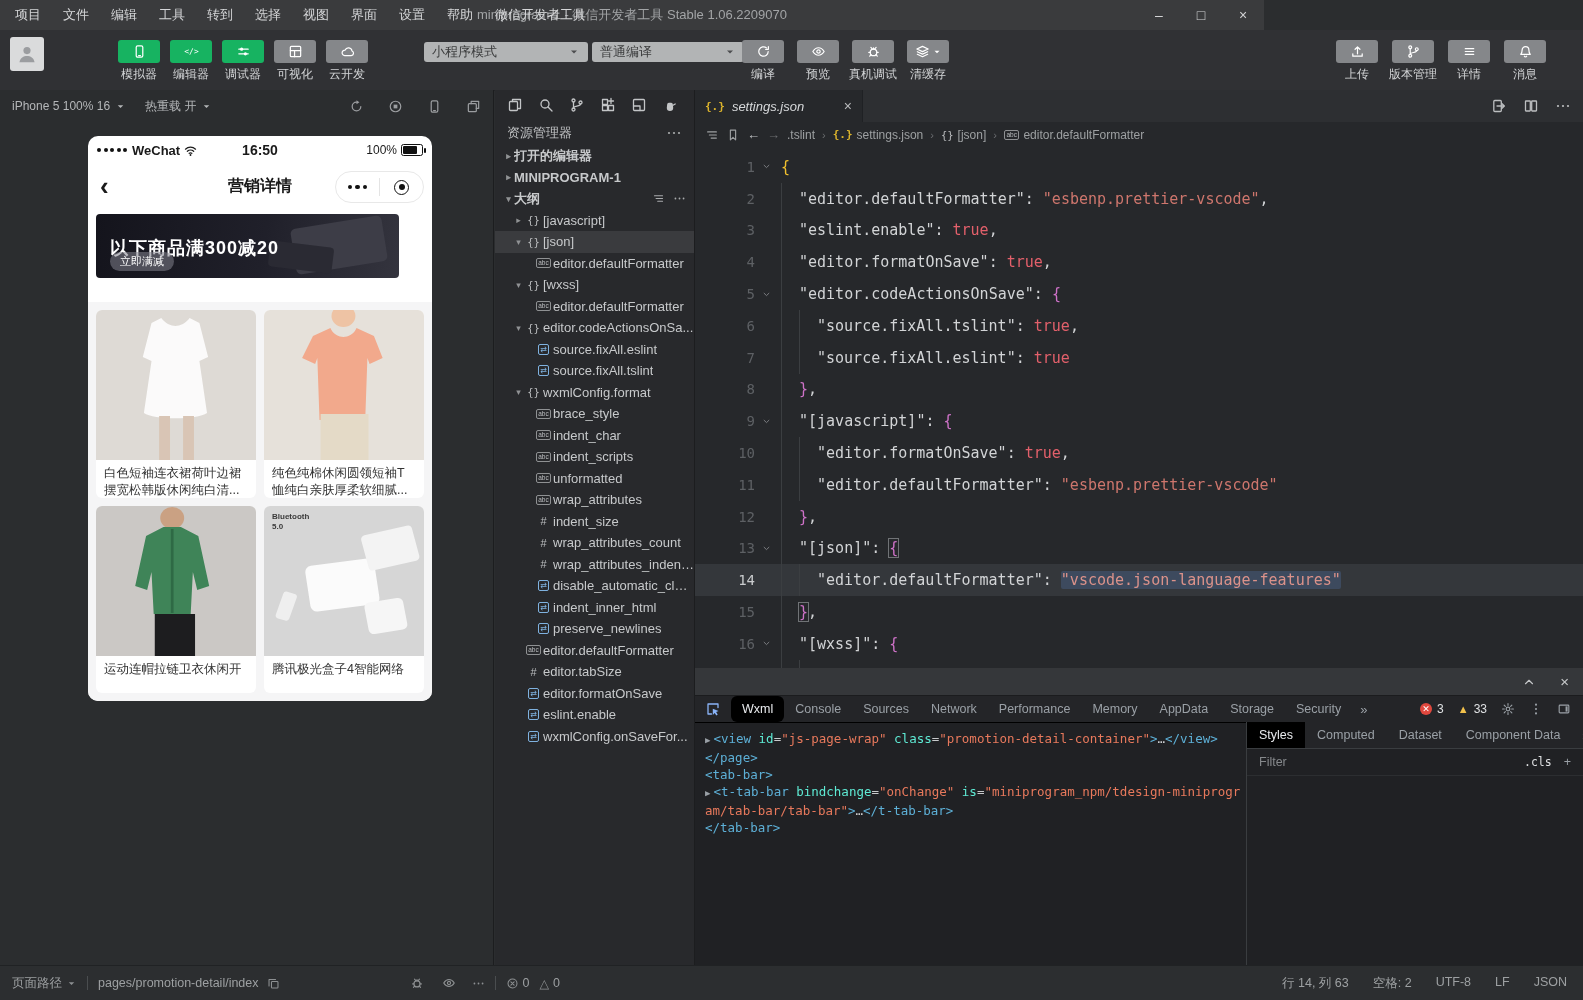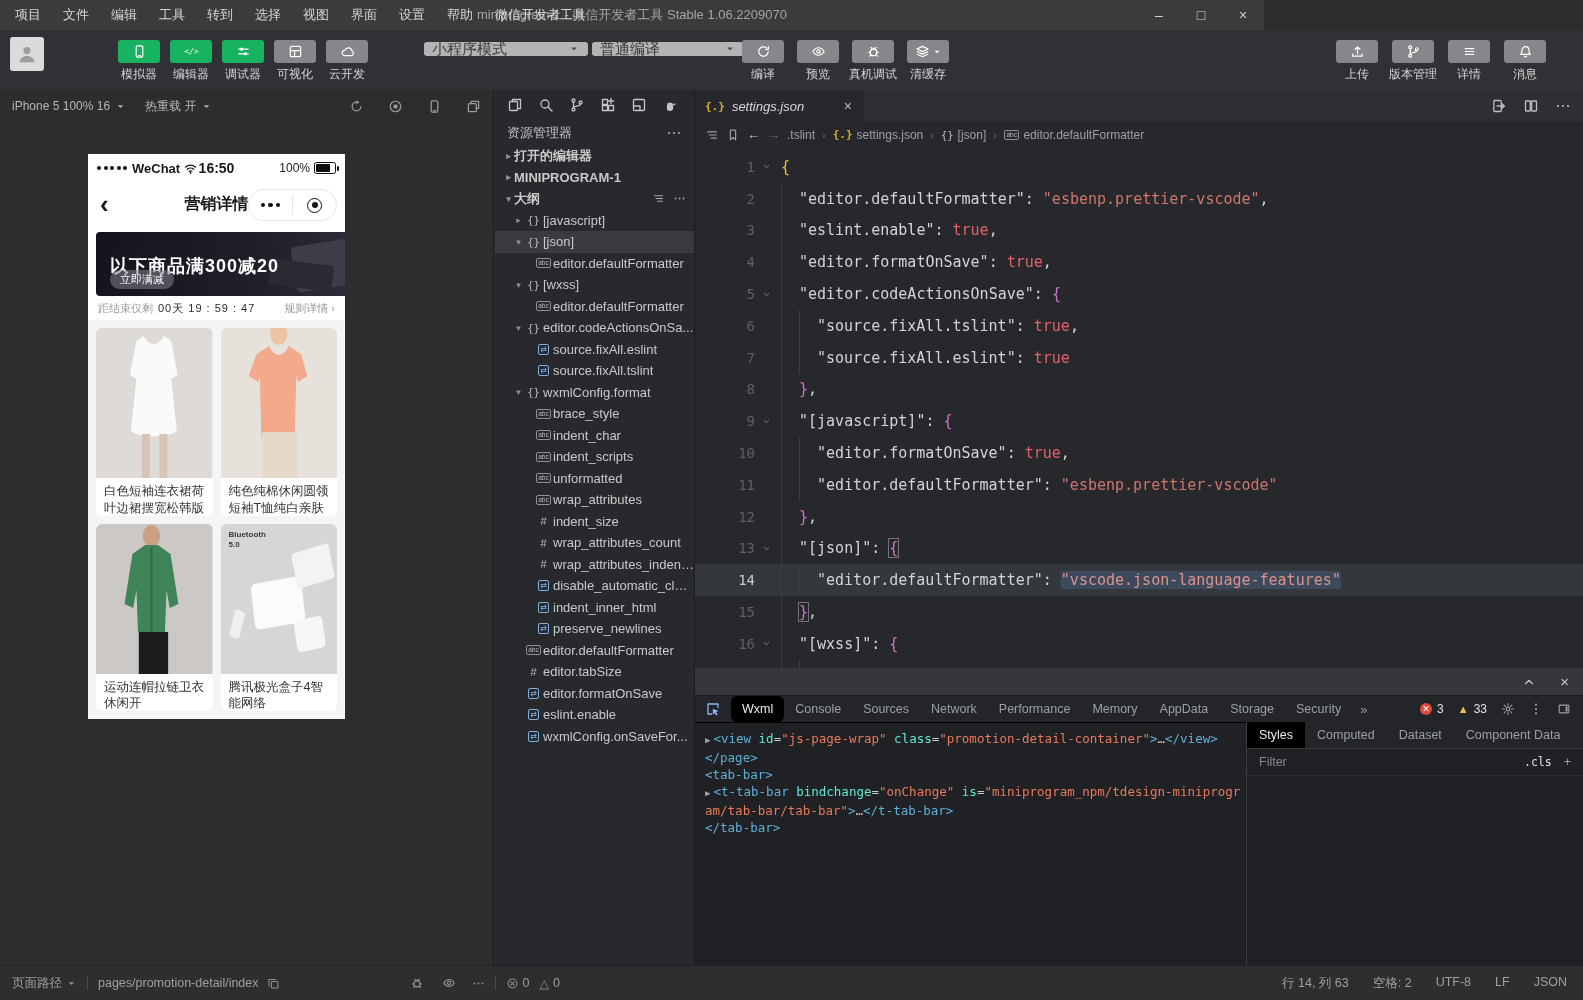--- a/index.html
+++ b/index.html
@@ -16,32 +16,32 @@
   .wc{width:42px;height:30px;display:flex;align-items:center;justify-content:center;font-size:14px;color:#d2d3d5;}
   
   #toolbar{position:absolute;left:0;top:30px;width:1583px;height:60px;background:#303134;border-bottom:1px solid #232427;}
   #avatar{position:absolute;left:10px;top:7px;width:34px;height:34px;background:#dadbdc;border-radius:3px;color:#9b9da0;display:flex;align-items:center;justify-content:center;}
   .tb-group{display:flex;flex-direction:column;align-items:center;width:46px;}
   .tb-pill{width:42px;height:23px;border-radius:3px;display:flex;align-items:center;justify-content:center;color:#fff;}
   .tb-pill.green{background:#17b361;}
   .tb-pill.grey{background:#85878a;}
   .tb-label{font-size:12px;color:#d2d4d6;margin-top:3px;white-space:nowrap;}
   #mode-btns{position:absolute;left:116px;top:10px;display:flex;gap:6px;}
-  .tb-select{position:absolute;top:12px;height:14px;background:#b2b4b5;border-radius:3px;color:#3b3c3d;font-size:15px;display:flex;align-items:center;justify-content:space-between;padding:0 8px;}
+  .tb-select{position:absolute;top:12px;height:20px;background:#b2b4b5;border-radius:3px;color:#3b3c3d;font-size:13px;display:flex;align-items:center;justify-content:space-between;padding:0 8px;}
   #proj-mode{left:424px;width:148px;}
   #compile-mode{left:592px;width:136px;}
   #compile-actions{position:absolute;left:740px;top:10px;display:flex;gap:9px;}
   #right-actions{position:absolute;left:1334px;top:10px;display:flex;gap:10px;}
   .caret-dark{color:#4c4d4f;}
   
   #sim-panel{position:absolute;left:0;top:90px;width:493px;height:875px;background:#2b2d2f;border-right:1px solid #1c1d1f;}
   #sim-toolbar{height:32px;display:flex;align-items:center;padding:0 12px;font-size:12px;color:#b5b7b9;gap:5px;}
   #sim-icons{margin-left:auto;display:flex;gap:24px;color:#9b9da0;}
   
-  #phone{position:absolute;left:88px;top:64px;width:257px;height:565px;background:#fff;border-radius:0;overflow:hidden;color:#1a1a1a;}
+  #phone{position:absolute;left:88px;top:46px;width:344px;height:565px;background:#fff;border-radius:10px;overflow:hidden;color:#1a1a1a;}
   .p-status{height:28px;display:flex;align-items:center;padding:0 9px;font-size:13px;font-weight:bold;}
   .sig{display:flex;gap:2.5px;margin-right:5px;}
   .sig i{width:4px;height:4px;border-radius:50%;background:#111;}
   .p-time{position:absolute;left:0;right:0;text-align:center;font-weight:bold;font-size:14px;pointer-events:none;}
   .p-batt-group{margin-left:auto;display:flex;align-items:center;font-size:12px;font-weight:normal;z-index:1;}
   .batt{width:20px;height:10px;border:1.5px solid #111;border-radius:2.5px;margin-left:4px;position:relative;}
   .batt::before{content:"";position:absolute;left:1px;top:1px;bottom:1px;width:14px;background:#111;border-radius:1px;}
   .batt::after{content:"";position:absolute;right:-4px;top:2.5px;width:2px;height:5px;background:#111;border-radius:1px;}
   .p-nav{height:44px;position:relative;display:flex;align-items:center;}
   .p-back{font-size:26px;font-weight:bold;padding:0 12px;line-height:1;}
@@ -429,25 +429,20 @@
               <i></i>
             </span>
         </span>
       </div>
       <div class="p-banner">
         <div class="bx1"></div>
           <div class="bx2"></div>
         <div class="banner-head">以下商品满300减20</div>
         <div class="banner-cta">立即满减</div>
       </div>
-      <div class="p-count">
-        <span>距结束仅剩</span>
-        <span class="cd-time">00天 19 : 59 : 47</span>
-        <span class="cd-rules">规则详情 ›</span>
-      </div>
       <div class="p-grid" id="product-grid">
           <div class="card">
     <div class="card-img">
               <svg width="100%" height="150" viewBox="0 0 147 150" preserveAspectRatio="none">
                 <rect fill="#dedad5" width="147" height="150"></rect>
                 <path d="M60 8c3 5 9 8 13 8s10-3 13-8l9 5 8 34-8 4 7 52c-9 7-49 7-58 0l7-52-8-4 8-34z" fill="#fbfafa"></path>
                 <rect x="58" y="106" width="10" height="44" fill="#d9c5b5"></rect>
                 <rect x="80" y="106" width="10" height="44" fill="#d9c5b5"></rect>
               </svg>
             </div>

